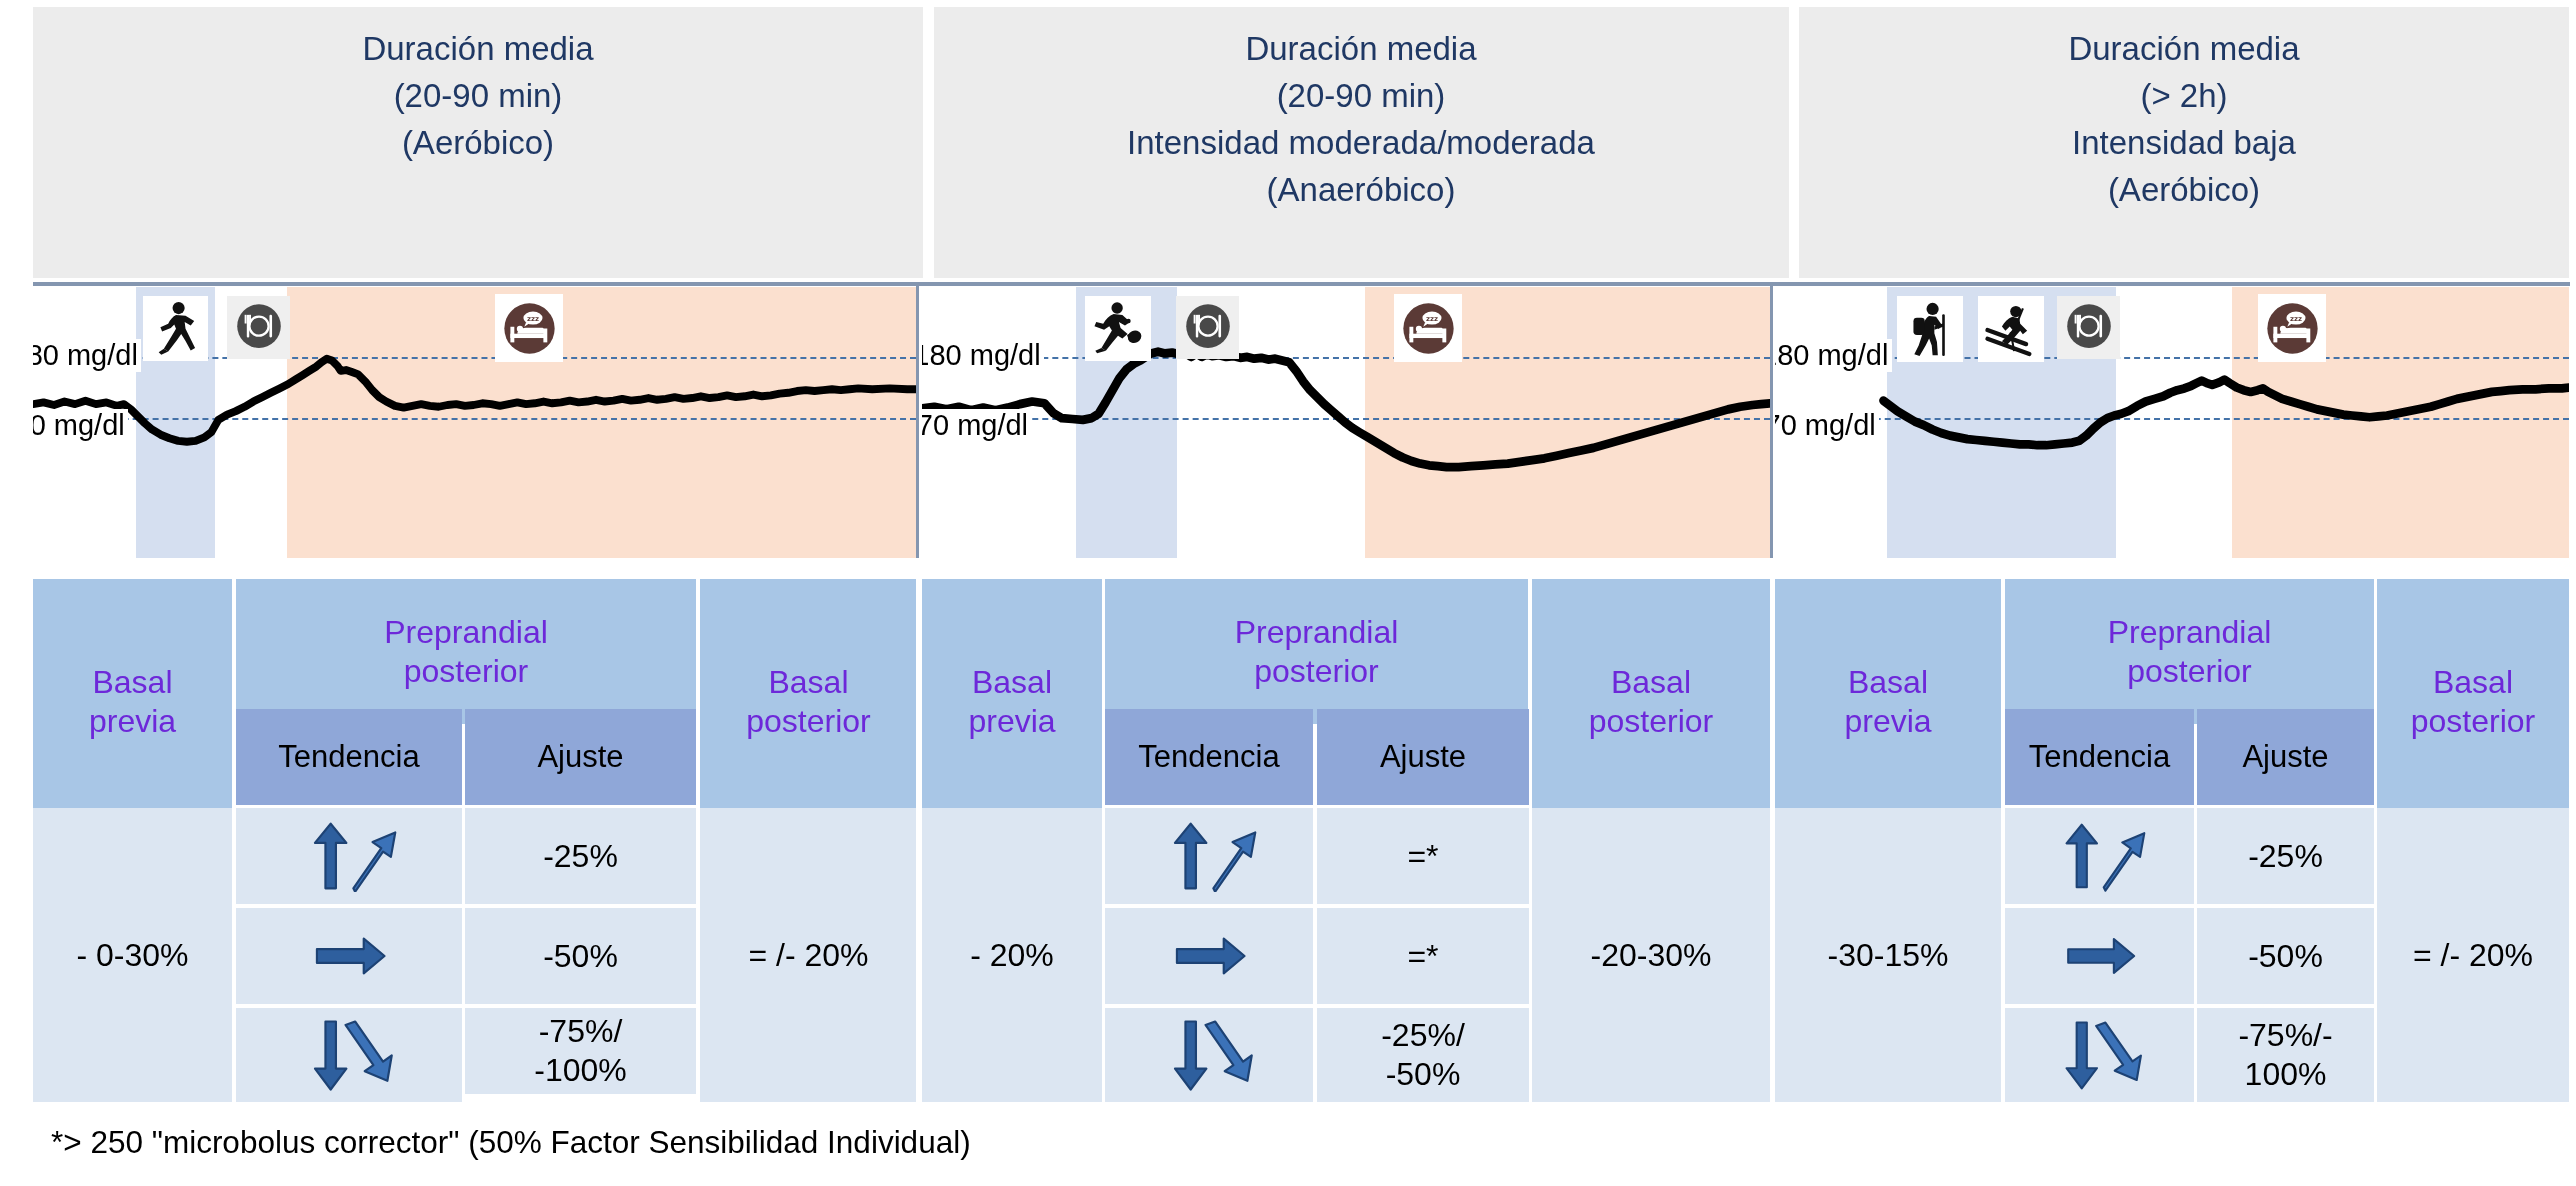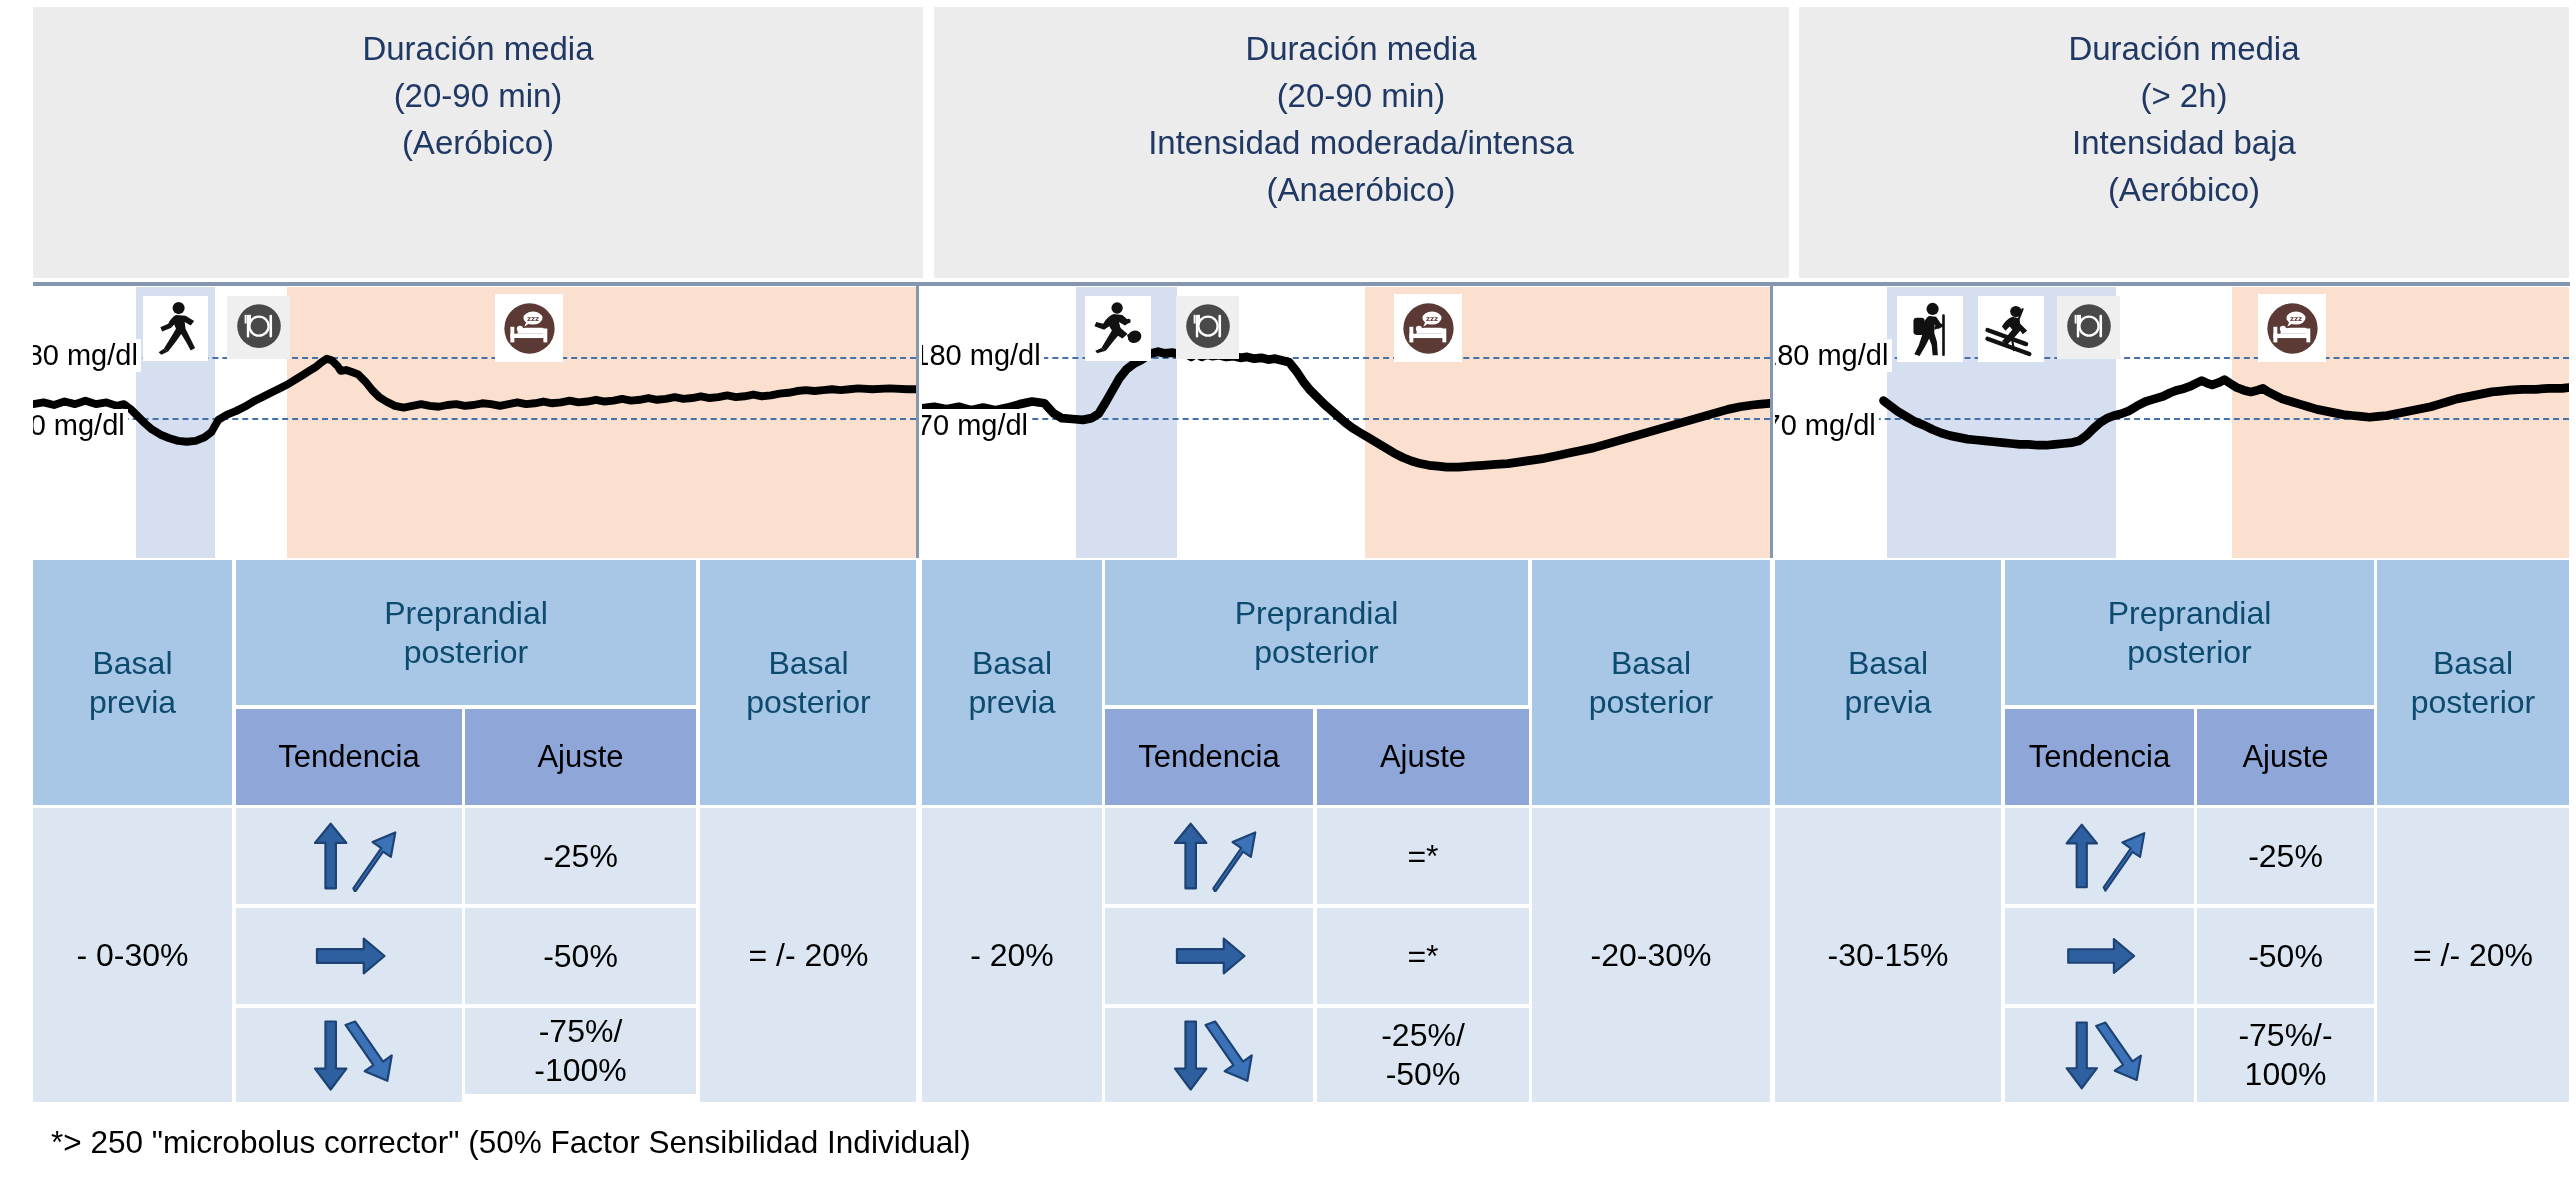--- a/index.html
+++ b/index.html
@@ -66,24 +66,25 @@
   .glucose-svg{position:absolute;left:0;top:0;z-index:3;}
 
   
   .table-band{
     position:absolute;left:33px;top:560px;width:2537px;height:542px;
   }
   .tcol{
     position:absolute;box-sizing:border-box;
   }
   .th{
-    background:#a8c6e6;color:#0c4a6e;
+    background:#a8c6e6;color:#6d28d9;
     display:flex;align-items:center;justify-content:center;
     text-align:center;font-size:32px;line-height:1.2;
     box-sizing:border-box;
+    margin-top:19px;
   }
   .th-sub{
     background:#8fa7d8;color:#000;
     display:flex;align-items:center;justify-content:center;
     text-align:center;font-size:31px;
     box-sizing:border-box;
   }
   .td{
     background:#dce6f2;color:#000;
     display:flex;align-items:center;justify-content:center;
@@ -112,21 +113,21 @@
     <div class="hdr-cell" style="width:890px">
       <span class="line">Duración media</span>
       <span class="line">(20-90 min)</span>
       <span class="line">(Aeróbico)</span>
     </div>
     <div class="hdr-sep"></div>
 
     <div class="hdr-cell" style="width:855px">
       <span class="line">Duración media</span>
       <span class="line">(20-90 min)</span>
-      <span class="line">Intensidad moderada/intensa</span>
+      <span class="line">Intensidad moderada/moderada</span>
       <span class="line">(Anaeróbico)</span>
     </div>
     <div class="hdr-sep"></div>
 
     <div class="hdr-cell" style="width:770px">
       <span class="line">Duración media</span>
       <span class="line">(&gt; 2h)</span>
       <span class="line">Intensidad baja</span>
       <span class="line">(Aeróbico)</span>
     </div>

